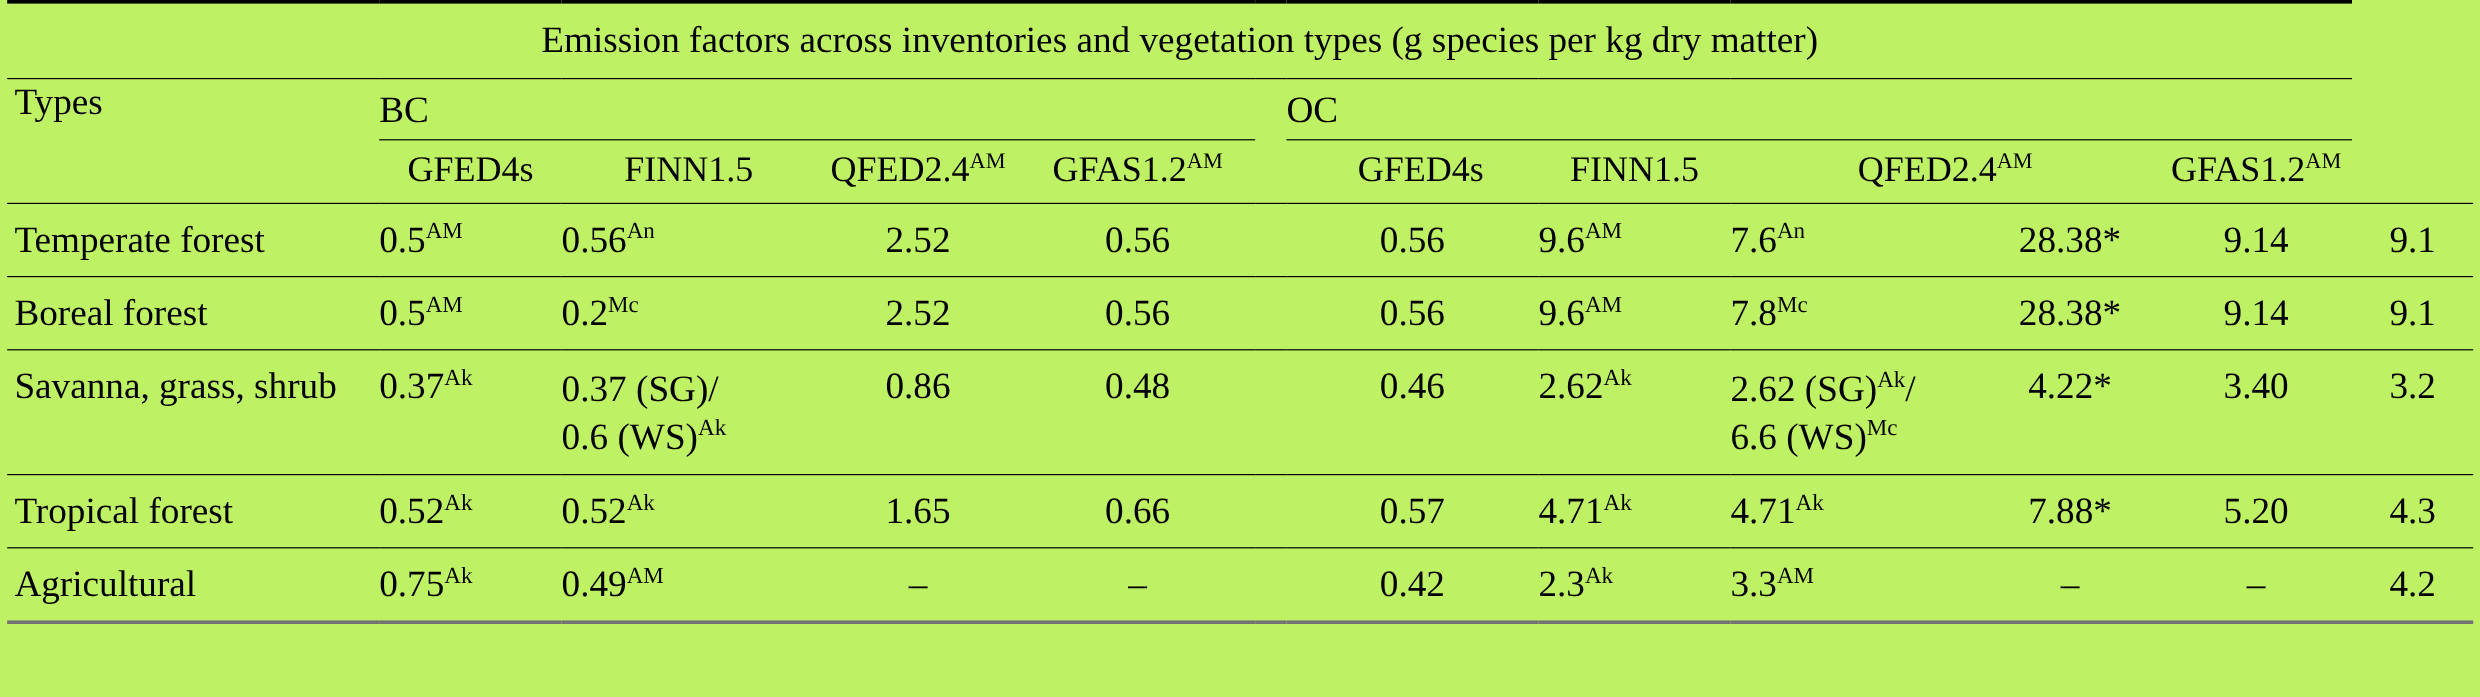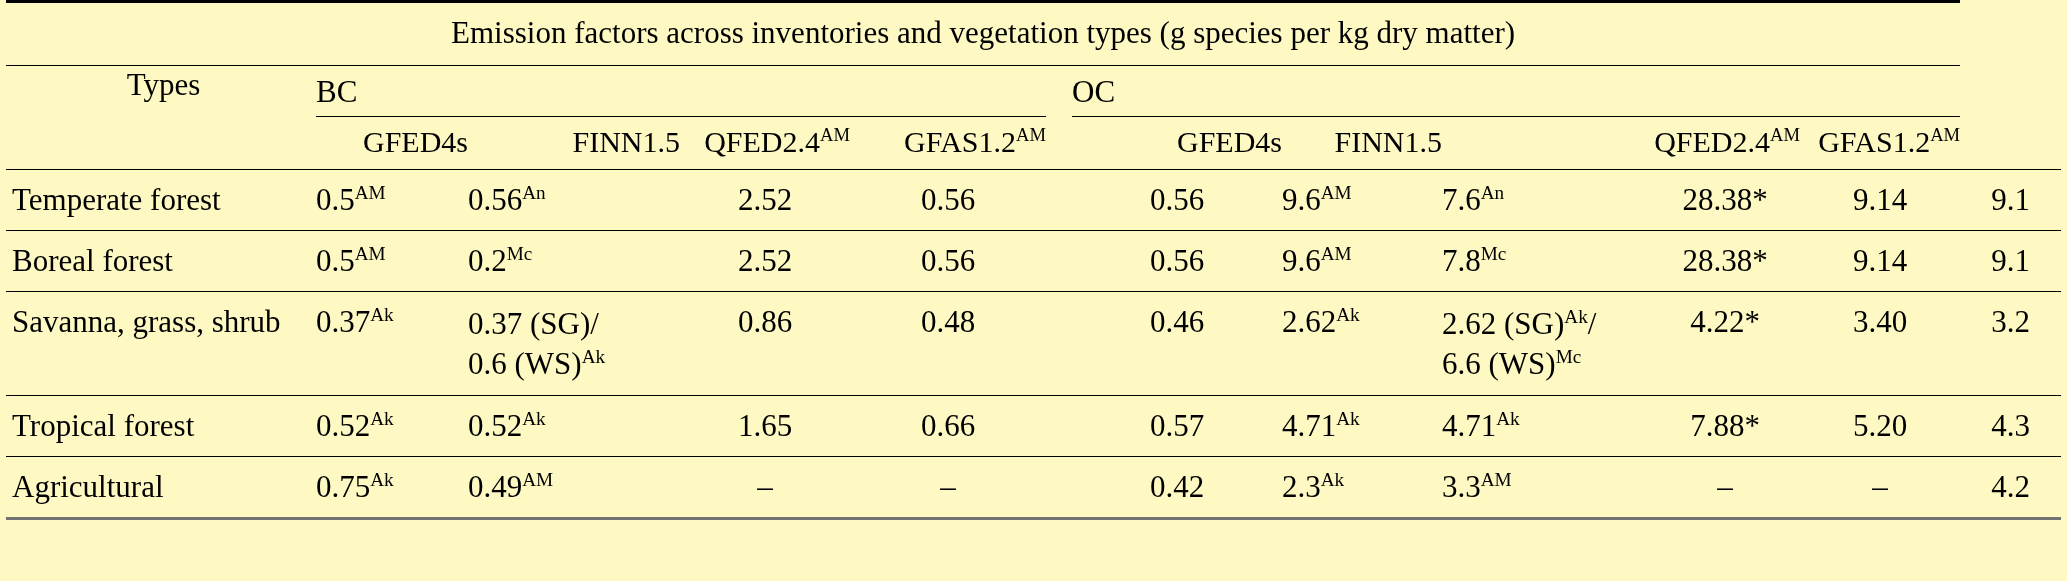--- a/index.html
+++ b/index.html
@@ -9,21 +9,21 @@
   }
   body {
     font-family: "Liberation Serif", serif;
     color: #000000;
   }
   .sheet {
     width: 2067px;
     height: 581px;
     box-sizing: border-box;
     position: relative;
-    background: #fef9c3;
+    background: #bef264;
     padding: 0 6px;
   }
   table.tbl {
     width: 100%;
     border-collapse: collapse;
     table-layout: fixed;
     font-size: 30px;
   }
   .rule-top td {
     border-top: 3px solid #000;
@@ -48,29 +48,29 @@
     height: 0;
     padding: 0;
   }
   .grp-rule .line {
     border-top: 1.5px solid #000;
     height: 0;
     font-size: 0;
     line-height: 0;
   }
   .col-head {
-    text-align: right;
+    text-align: center;
     font-size: 30px;
     padding: 8px 0 10px 0;
     white-space: nowrap;
   }
   .col-head.ctr {
   }
   td.types-head {
-    text-align: center;
+    text-align: left;
     font-size: 31px;
     padding-left: 6px;
     vertical-align: top;
   }
   td.rowlabel {
     text-align: left;
     font-size: 31px;
     padding: 12px 0 12px 6px;
     white-space: nowrap;
     vertical-align: top;

